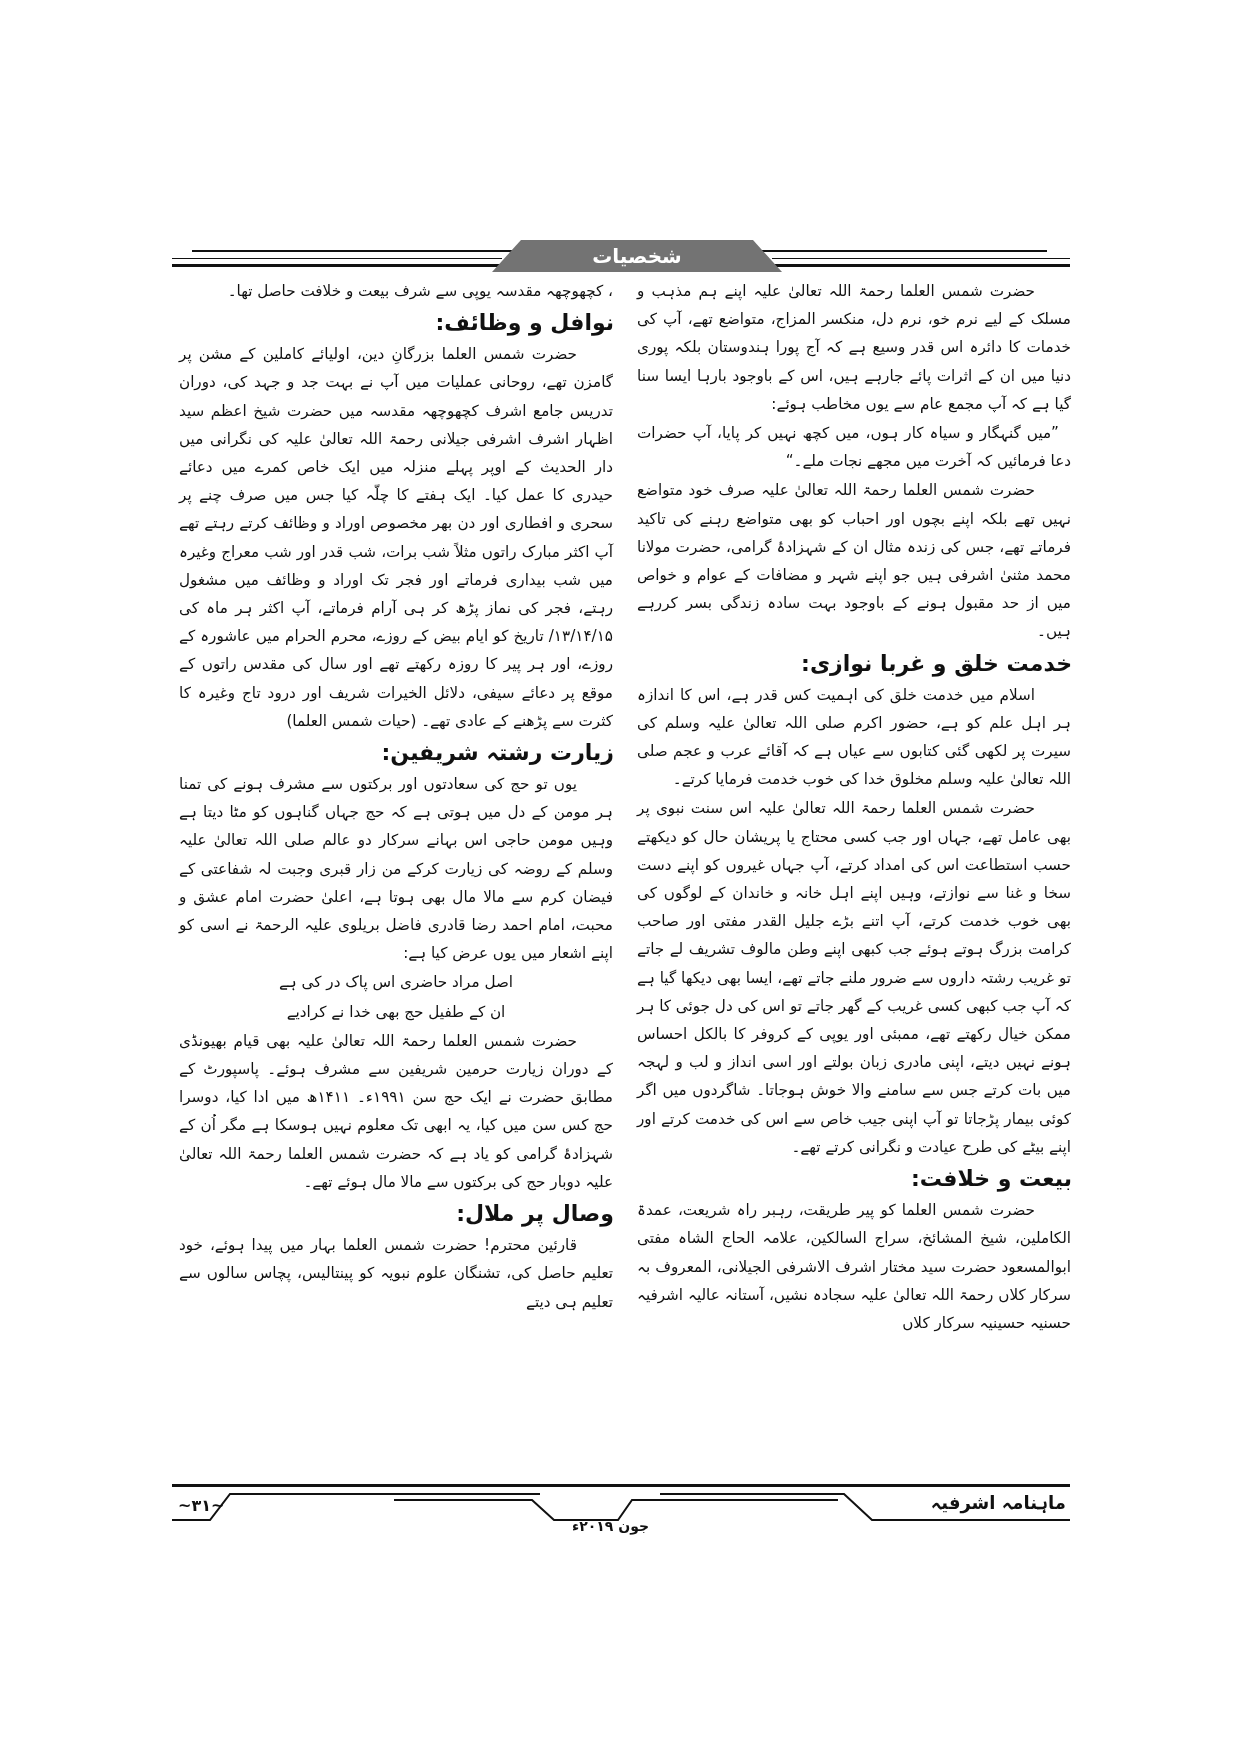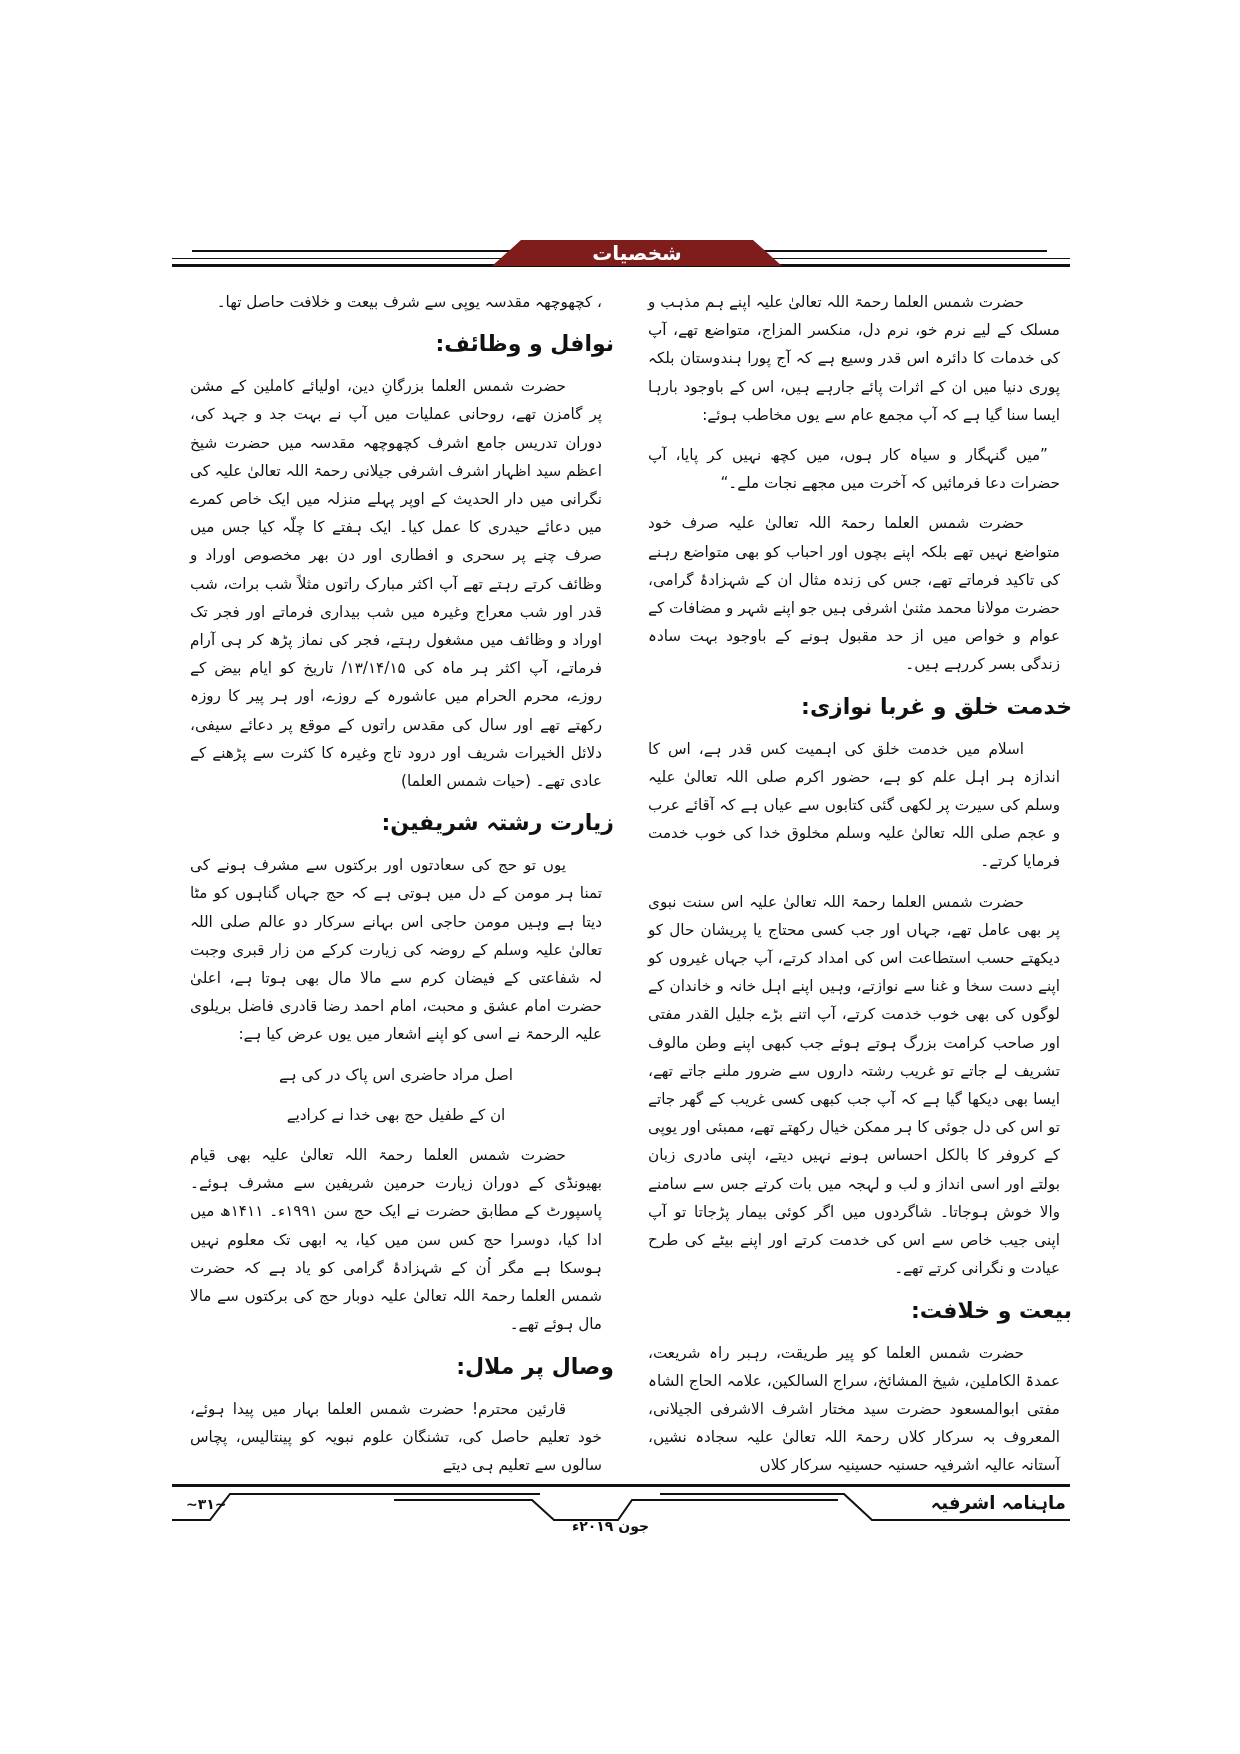--- a/index.html
+++ b/index.html
@@ -9,46 +9,46 @@
   
   .header { position: absolute; left: 172px; top: 240px; width: 898px; height: 30px; }
   .header .line-top { position: absolute; top: 10px; height: 2px; background: #111; }
   .header .line-top.l { left: 20px; width: 345px; }
   .header .line-top.r { left: 575px; width: 300px; }
   .header .line-bot { position: absolute; top: 24px; left: 0; right: 0; height: 3px; background: #111; }
   .header .line-mid { position: absolute; top: 18px; height: 1px; background: #111; }
   .header .line-mid.l { left: 0; width: 330px; }
   .header .line-mid.r { left: 600px; width: 298px; }
   .header .tab {
-    position: absolute; left: 320px; top: 0; width: 290px; height: 26px;
-    background: #7f1d1d; color: #fff;
+    position: absolute; left: 320px; top: 0; width: 290px; height: 32px;
+    background: #737373; color: #fff;
     clip-path: polygon(10% 0, 90% 0, 100% 100%, 0 100%);
     display: flex; align-items: center; justify-content: center;
     font-size: 20px; font-weight: bold; direction: rtl;
   }
 
   
   .col { position: absolute; top: 276px; width: 436px; direction: rtl; text-align: justify;
          font-family: "DejaVu Sans", sans-serif; font-size: 15.2px; line-height: 28.2px; }
   .col.right { left: 636px; }
   .col.left  { left: 178px; }
-  .col p { margin: 12px; text-indent: 36px; }
+  .col p { margin: 1px; text-indent: 36px; }
   .col p.noindent { text-indent: 0; }
   .col h2 { margin: 2px 0 0 0; font-size: 22px; line-height: 32px; font-weight: bold;
             }
   .col .verse { text-align: center; text-indent: 0; }
   .col .quote { text-indent: 12px; }
 
   
   .footer { position: absolute; left: 172px; top: 1484px; width: 898px; height: 42px; }
   .footer .top-rule { position: absolute; top: 0; left: 0; right: 0; height: 3px; background: #111; }
   .footer svg { position: absolute; top: 6px; left: 0; }
   .footer .magazine { position: absolute; right: 4px; top: 8px; font-size: 18px; font-weight: bold; direction: rtl; margin-left: 44px; }
   .footer .date { position: absolute; left: 400px; top: 12px; font-size: 14px; font-weight: bold; direction: rtl; margin-top: 22px; }
-  .footer .pageno { position: absolute; left: 14px; top: 12px; font-size: 14px; font-weight: bold; direction: rtl; }
+  .footer .pageno { position: absolute; left: 6px; top: 12px; font-size: 16px; font-weight: bold; direction: rtl; }
 </style>
 </head>
 <body>
 
 <div class="header">
   <div class="line-top l"></div>
   <div class="line-top r"></div>
   <div class="line-mid l"></div>
   <div class="line-mid r"></div>
   <div class="line-bot"></div>

